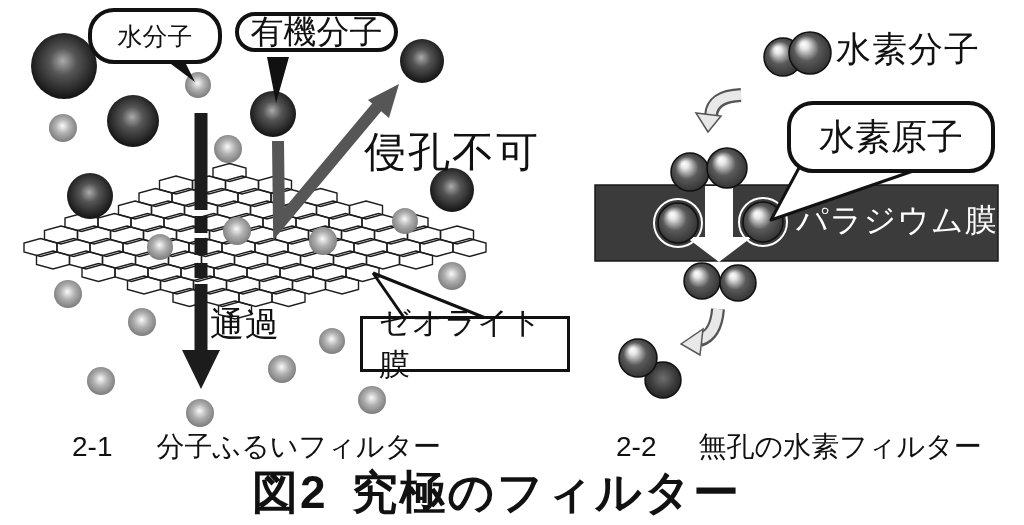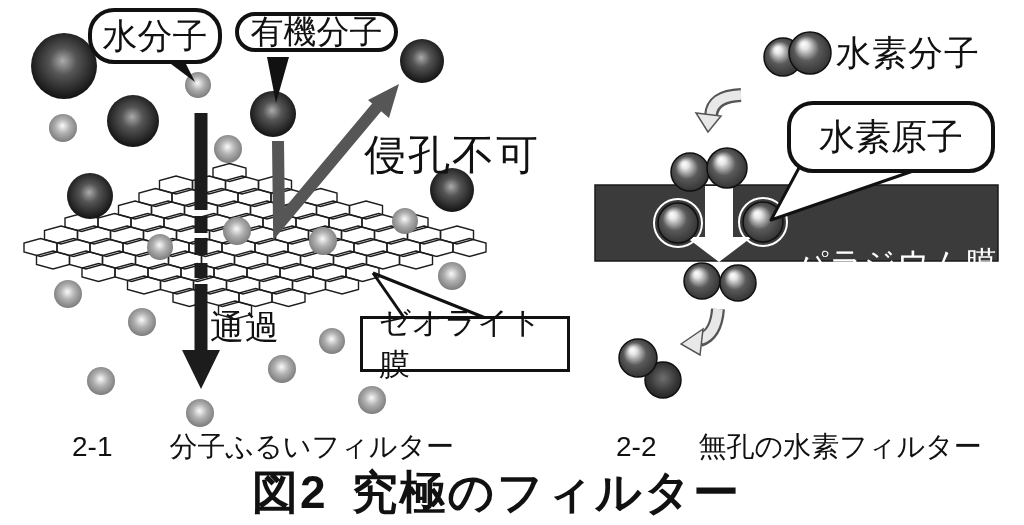--- a/index.html
+++ b/index.html
@@ -1,43 +1,43 @@
 <!DOCTYPE html>
 <html><head>
 <meta charset="utf-8">
 <style>
   html,body{margin:0;padding:0;background:#fff;}
   #stage{
     position:relative;width:1024px;height:525px;background:#ffffff;overflow:hidden;
     font-family:"Liberation Sans","DejaVu Sans",sans-serif;color:#111;
   }
   #diagram-svg{position:absolute;left:0;top:0;}
-  .txt{position:absolute;white-space:nowrap;line-height:1;}
+  .txt{position:absolute;white-space:nowrap;line-height:1;font-family:Liberation Mono, monospace;}
   .bubble{
     position:absolute;box-sizing:border-box;background:#fff;border:4px solid #111;
     border-radius:26px;display:flex;align-items:center;justify-content:center;
   }
   .plainbox{
     position:absolute;box-sizing:border-box;background:#fff;border:3.5px solid #111;
     display:flex;align-items:center;justify-content:center;padding-left:16px;
   }
   .caption{position:absolute;display:flex;font-size:28px;line-height:32px;}
   #figure-title{
     position:absolute;left:252px;top:466px;display:flex;gap:24px;
     font-size:46px;line-height:52px;font-weight:bold;letter-spacing:2px;
   }
-  #bubble-water{left:88px;top:8px;width:134px;height:56px;font-size:35px;}
+  #bubble-water{left:88px;top:8px;width:134px;height:56px;font-size:25px;}
   #bubble-organic{left:235px;top:12px;width:163px;height:40px;font-size:33px;}
   #bubble-hydrogen-atom{left:787px;top:101px;width:208px;height:72px;font-size:36px;}
   #zeolite-box{left:360px;top:316px;width:210px;height:56px;font-size:31px;letter-spacing:1px;}
   #label-no-penetration{left:364px;top:134px;font-size:42px;letter-spacing:2px;font-weight:500;}
   #label-pass{left:210px;top:310px;font-size:34px;letter-spacing:1px;font-weight:500;}
   #label-hydrogen-molecule{left:836px;top:35px;font-size:35px;letter-spacing:1px;font-weight:500;}
-  #label-palladium{left:796px;top:207px;font-size:32px;letter-spacing:1px;color:#ffffff;font-weight:500;margin-top:40px;}
-  #caption-left{left:72px;top:431px;gap:57px;}
+  #label-palladium{left:796px;top:207px;font-size:32px;letter-spacing:1px;color:#ffffff;font-weight:500;}
+  #caption-left{left:72px;top:431px;gap:44px;}
   #caption-right{left:616px;top:431px;gap:42px;}
 </style>
 </head>
 <body>
 
 <div id="stage">
 
   <svg id="diagram-svg" width="1024" height="525" viewBox="0 0 1024 525">
     <defs>
       <radialGradient id="gradB" cx="50%" cy="46%" r="58%" fx="48%" fy="42%">

